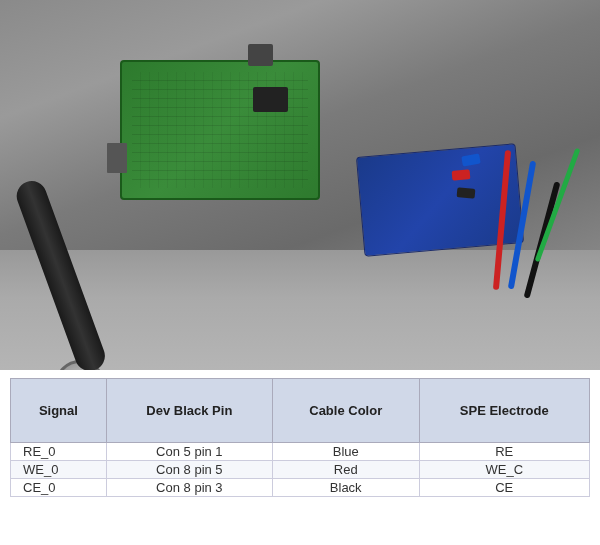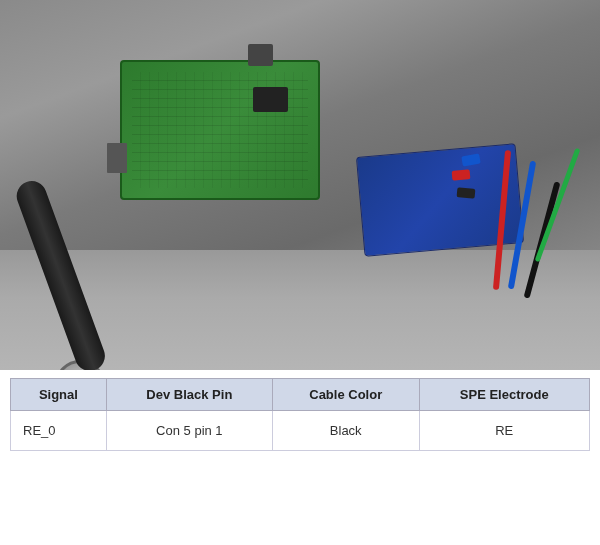--- a/index.html
+++ b/index.html
@@ -227,37 +227,37 @@
       border-collapse: collapse;
       margin: 8px 0;
       font-size: 13px;
     }
 
     thead tr {
       background: #d0d8e8;
     }
 
     thead th {
-      padding: 8px 12px;
+      padding: 24px 12px;
       text-align: center;
       border: 1px solid #aab;
       font-weight: 600;
       color: #222;
     }
 
     tbody tr {
       background: #fff;
     }
 
     tbody tr:nth-child(even) {
       background: #f5f7fb;
     }
 
     tbody td {
-      padding: 12px 12px;
+      padding: 1px 12px;
       text-align: center;
       border: 1px solid #ccd;
       color: #333;
     }
 
     tbody td:first-child {
       text-align: left;
     }
   </style>
 </head>
@@ -297,18 +297,30 @@
         <th>Signal</th>
         <th>Dev Black Pin</th>
         <th>Cable Color</th>
         <th>SPE Electrode</th>
       </tr>
     </thead>
     <tbody id="table-body">
     <tr>
           <td>RE_0</td>
           <td>Con 5 pin 1</td>
+          <td>Blue</td>
+          <td>RE</td>
+        </tr>
+        <tr>
+          <td>WE_0</td>
+          <td>Con 8 pin 5</td>
+          <td>Red</td>
+          <td>WE_C</td>
+        </tr>
+        <tr>
+          <td>CE_0</td>
+          <td>Con 8 pin 3</td>
           <td>Black</td>
-          <td>RE</td>
+          <td>CE</td>
         </tr>
       </tbody>
   </table>
 </div>
 
 </body></html>

